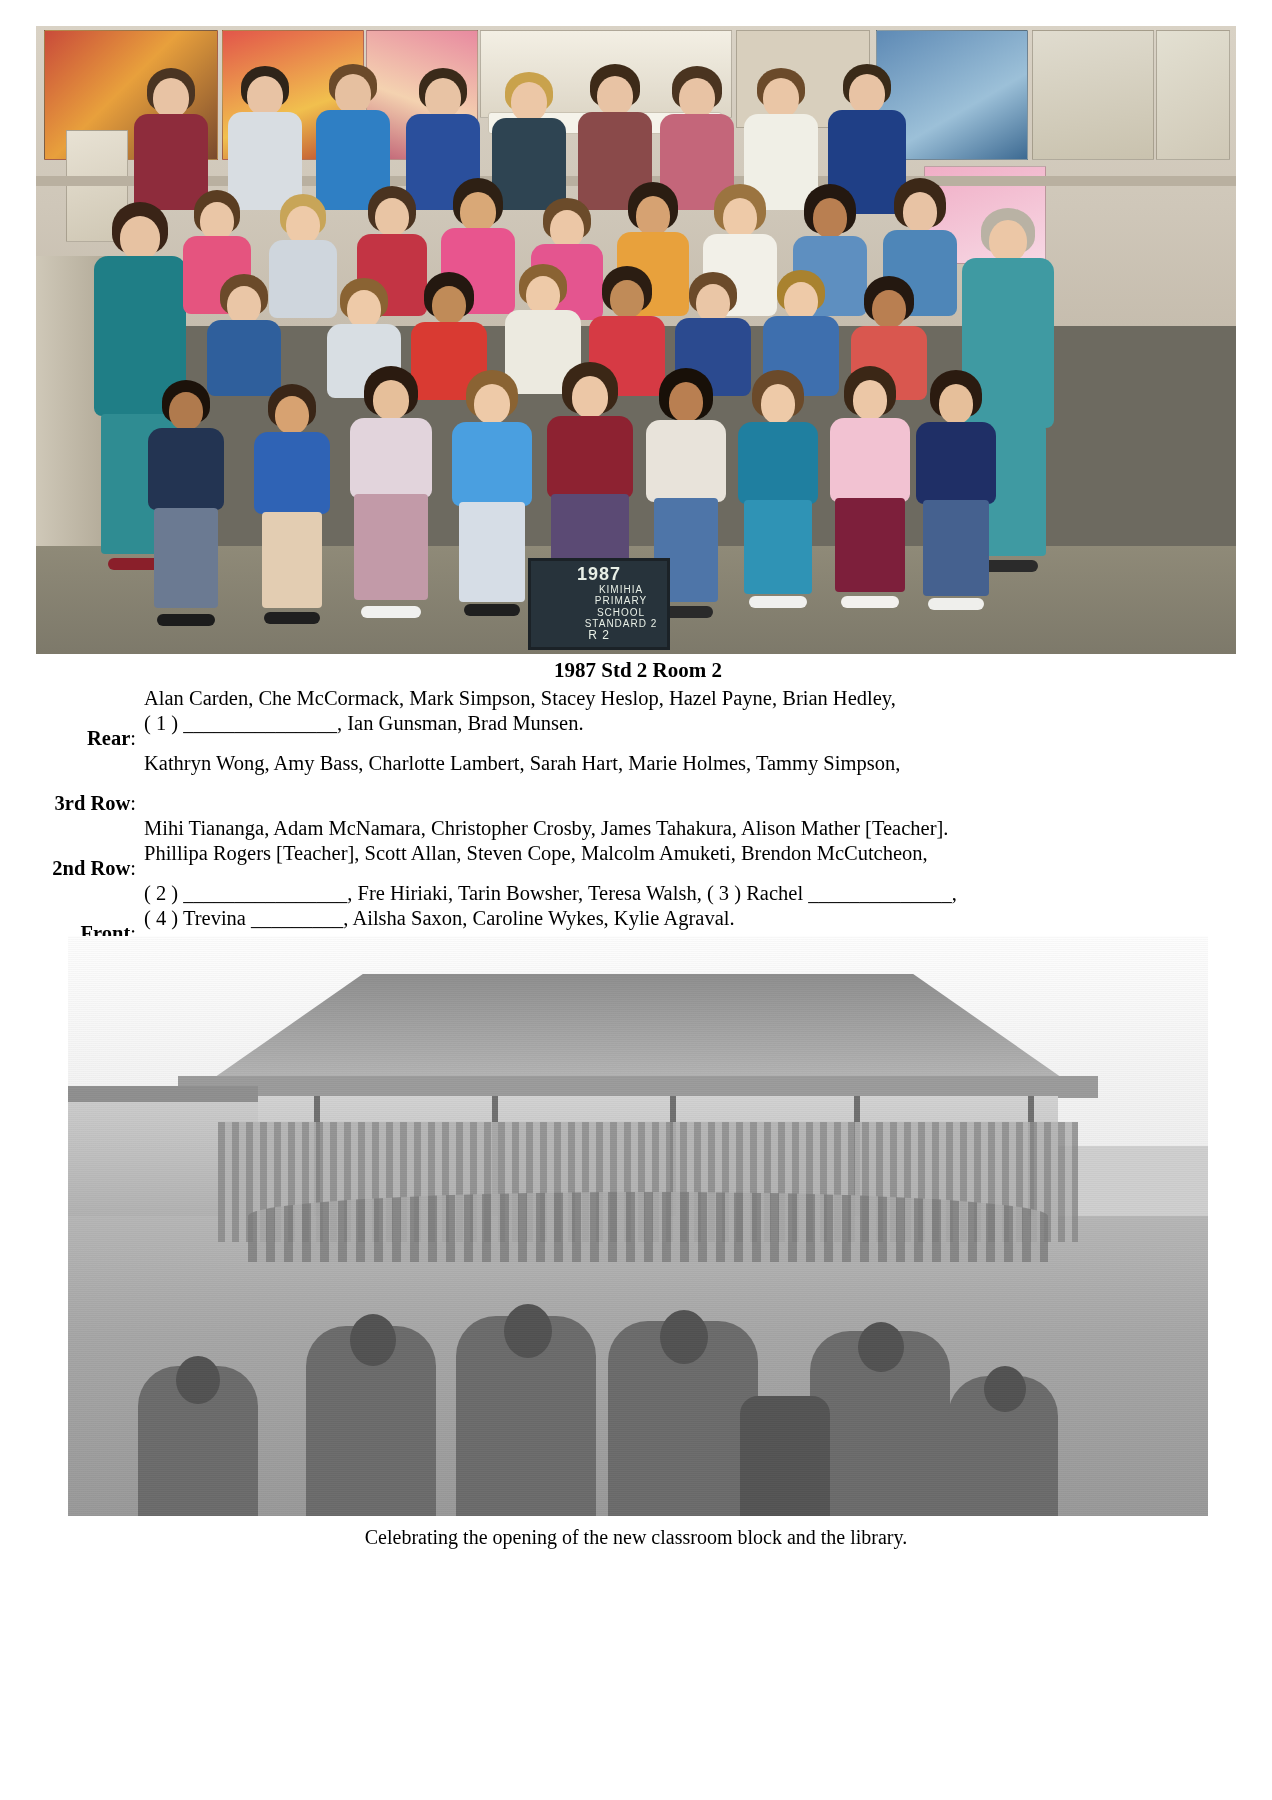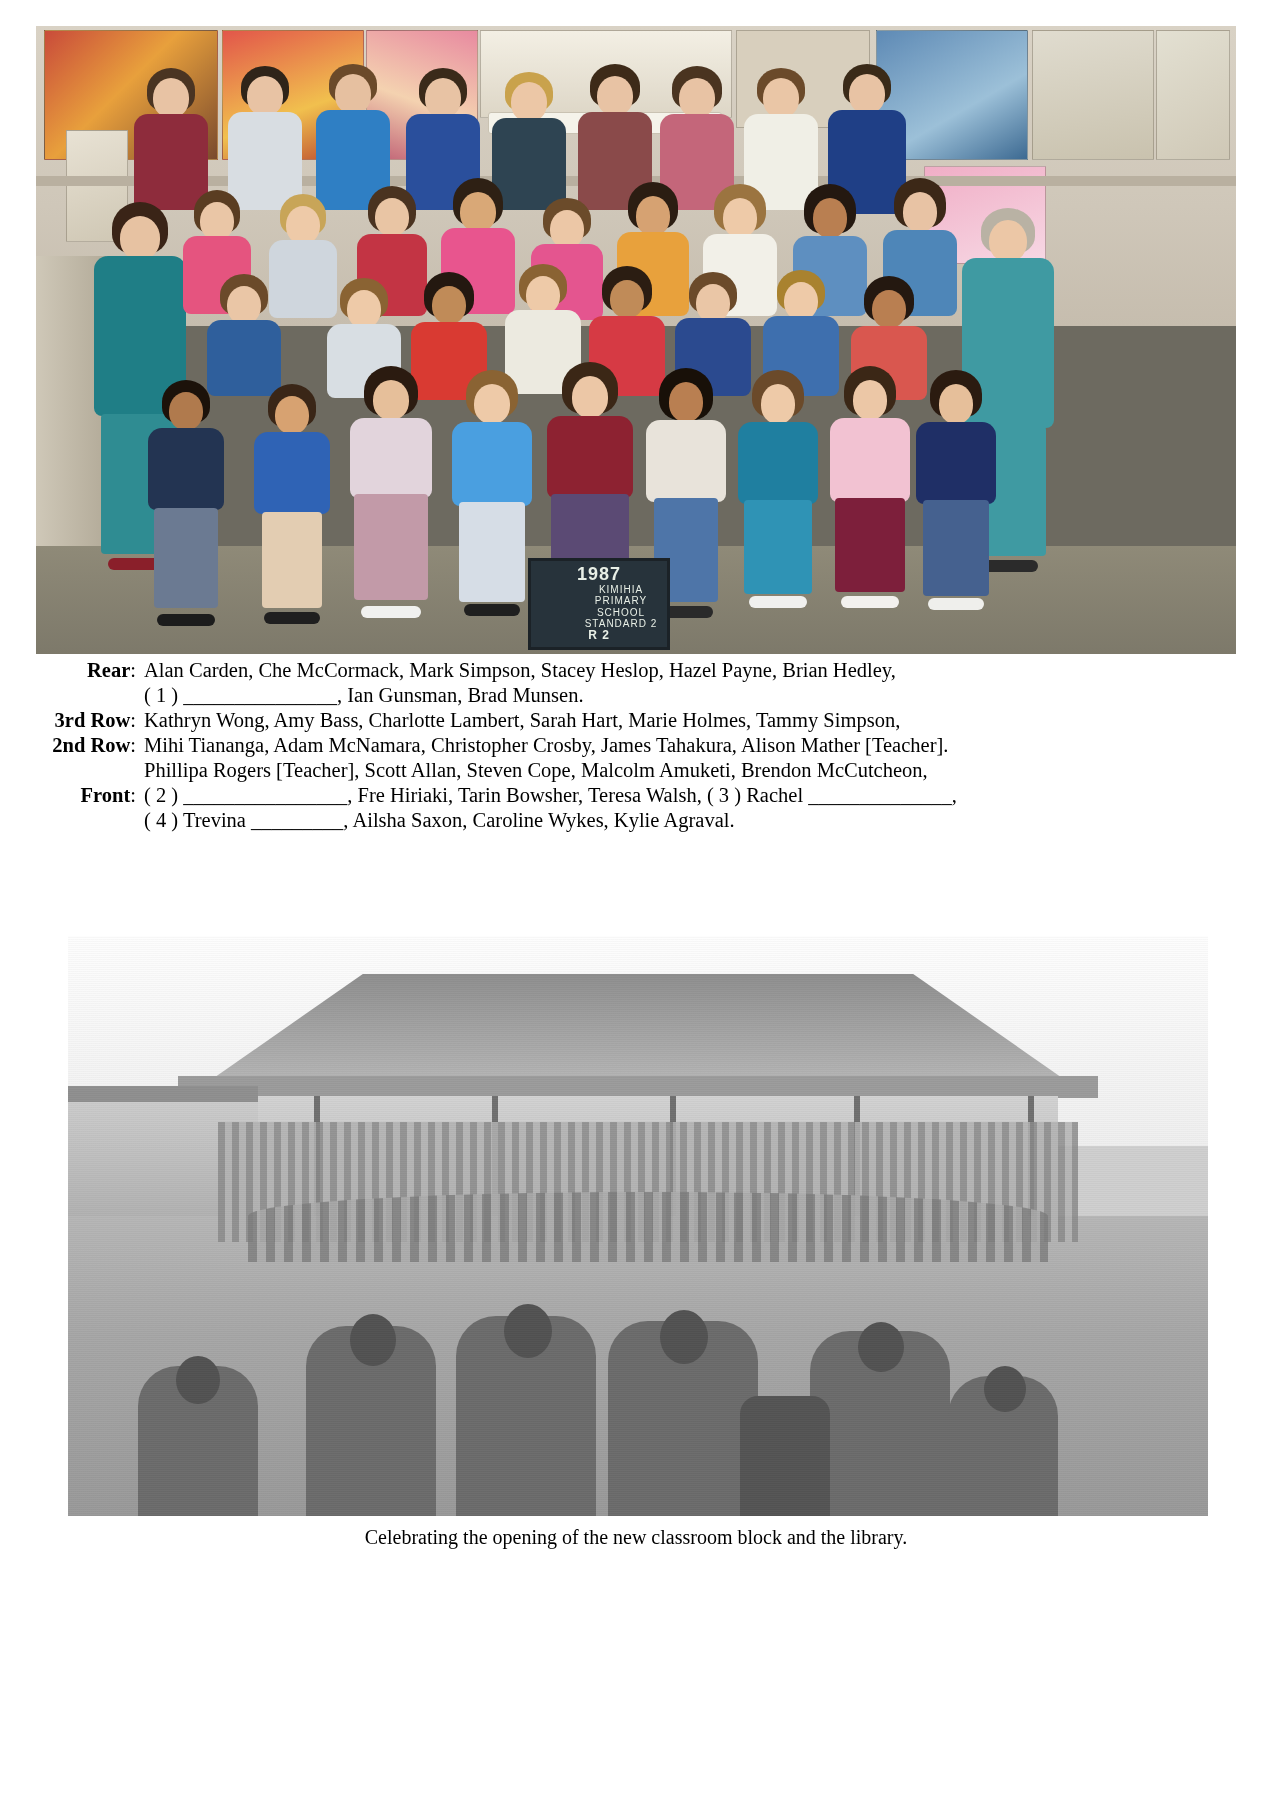--- a/index.html
+++ b/index.html
@@ -112,21 +112,21 @@
     border: 3px solid #1b2227;
     color: #e8efe6;
     font-family: "Liberation Sans", sans-serif;
     text-align: center;
     line-height: 1.12;
     padding-top: 3px;
     box-sizing: border-box;
   }
   .photo-sign .yr { font-size: 18px; font-weight: bold; letter-spacing: 1px; }
   .photo-sign .ln { font-size: 10px; letter-spacing: 1px; padding-left: 44px; }
-  .photo-sign .rm { font-size: 12px; font-weight: bold; letter-spacing: 1px; }
+  .photo-sign .rm { font-size: 12px; font-weight: normal; letter-spacing: 1px; }
 
   
   .caption-block {
     position: absolute;
     left: 36px;
     top: 658px;
     width: 1204px;
     font-size: 20.5px;
     line-height: 25px;
   }
@@ -140,20 +140,21 @@
     display: flex;
     align-items: flex-start;
   }
   .row-label {
     width: 108px;
     flex: 0 0 108px;
     font-weight: bold;
     text-align: right;
     padding-right: 8px;
     box-sizing: border-box;
+    margin-top: 40px;
   }
   .row-label .thin { font-weight: normal; }
   .row-names { flex: 1; }
   .row-names .cont { display: block; }
 
   
   .event-photo {
     position: absolute;
     left: 68px;
     top: 936px;
@@ -468,20 +469,21 @@
     <div class="photo-sign">
       <div class="yr">1987</div>
       <div class="ln">KIMIHIA</div>
       <div class="ln">PRIMARY  SCHOOL</div>
       <div class="ln">STANDARD   2</div>
       <div class="rm">R 2</div>
     </div>
   </div>
 
   <div class="caption-block">
+    <div class="photo-title">1987  Std 2  Room 2</div>
 
     <div class="row-line">
       <div class="row-label">
         <span>Rear</span><span class="thin">:</span>
       </div>
       <div class="row-names">
         <span class="cont">Alan Carden, Che McCormack,  Mark Simpson, Stacey Heslop, Hazel Payne, Brian Hedley,</span>
         <span class="cont">( 1 ) _______________,   Ian Gunsman, Brad Munsen.</span>
       </div>
     </div>

